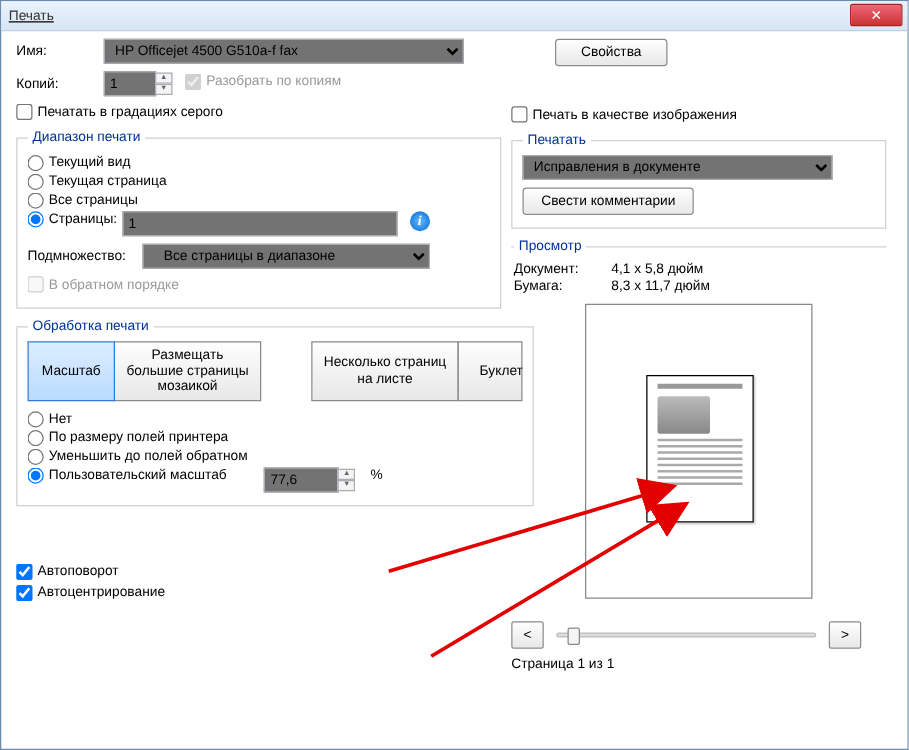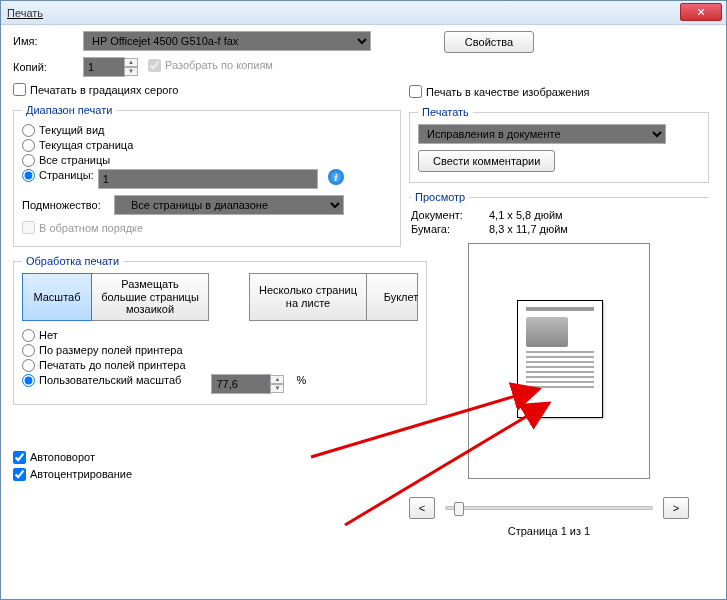--- a/index.html
+++ b/index.html
@@ -47,21 +47,21 @@
   .preview-page .img { position:absolute; left:8px; top:16px; width:42px; height:30px; background:linear-gradient(#bbb,#888); border-radius:2px;}
   .preview-page .lines { position:absolute; left:8px; right:8px; top:50px;}
   .preview-page .lines div { height:2px; background:#aaa; margin-bottom:3px;}
   .info-table { margin-top:2px; }
   .info-table .irow { display:flex; margin:2px 0;}
   .info-table .ilabel { width:78px; }
   .nav-row { display:flex; align-items:center; justify-content:center; gap:6px; margin-top:14px; width:280px;}
   .nav-btn { width:26px; height:22px; border:1px solid #8a8a8a; background:linear-gradient(#fefefe,#e8e8e8); display:flex; align-items:center; justify-content:center; cursor:pointer; border-radius:2px;}
   .slider { flex:1; height:4px; background:#ddd; border:1px solid #bbb; border-radius:2px; position:relative; margin:0 4px;}
   .slider .thumb { position:absolute; left:8px; top:-5px; width:10px; height:14px; background:#f4f4f4; border:1px solid #888; border-radius:2px;}
-  .page-of { text-align:center; margin-top:6px; width:280px;}
+  .page-of { margin-top:6px; width:280px;}
   .arrow-svg { position:absolute; pointer-events:none; z-index:5;}
 </style>
 </head>
 <body>
 
 <div class="window">
   <div class="titlebar">
     <span class="title">Печать</span>
     <div class="close-btn">
         <span>✕</span>
@@ -145,21 +145,21 @@
         <div class="radio-row">
             <input type="radio" name="sc" style="">
             <span>Нет</span>
           </div>
         <div class="radio-row">
             <input type="radio" name="sc" style="">
             <span>По размеру полей принтера</span>
           </div>
         <div class="radio-row">
             <input type="radio" name="sc" style="">
-            <span>Печатать до полей принтера</span>
+            <span>Уменьшить до полей обратном</span>
           </div>
         <div class="radio-row">
           <input type="radio" name="sc" checked="" style="">
           <span>Пользовательский масштаб</span>
           <div class="spinner-wrap" style="margin-left:26px;">
             <input type="text" class="scale-input" value="77,6" style="">
             <div class="spin-btns">
                 <div>▲</div>
                 <div>▼</div>
               </div>

